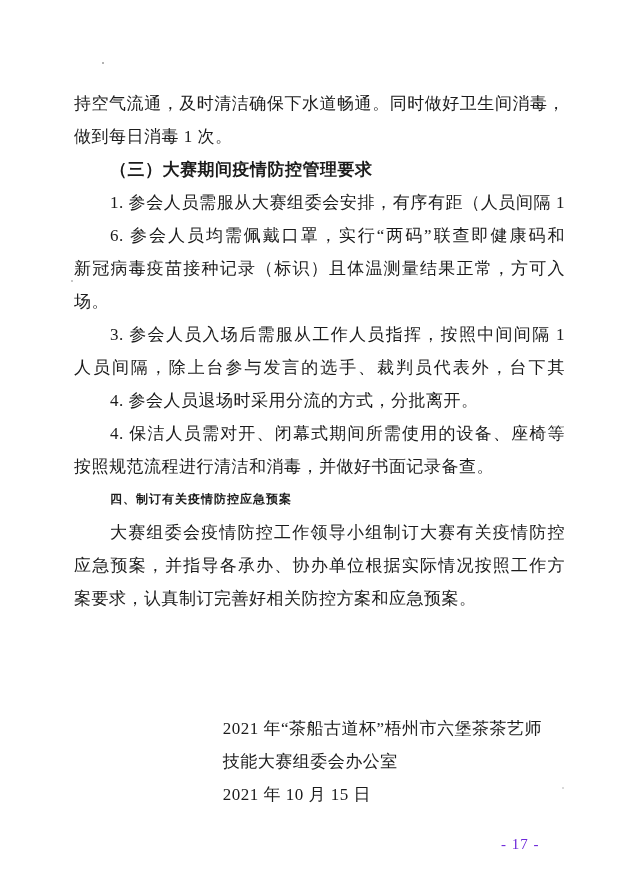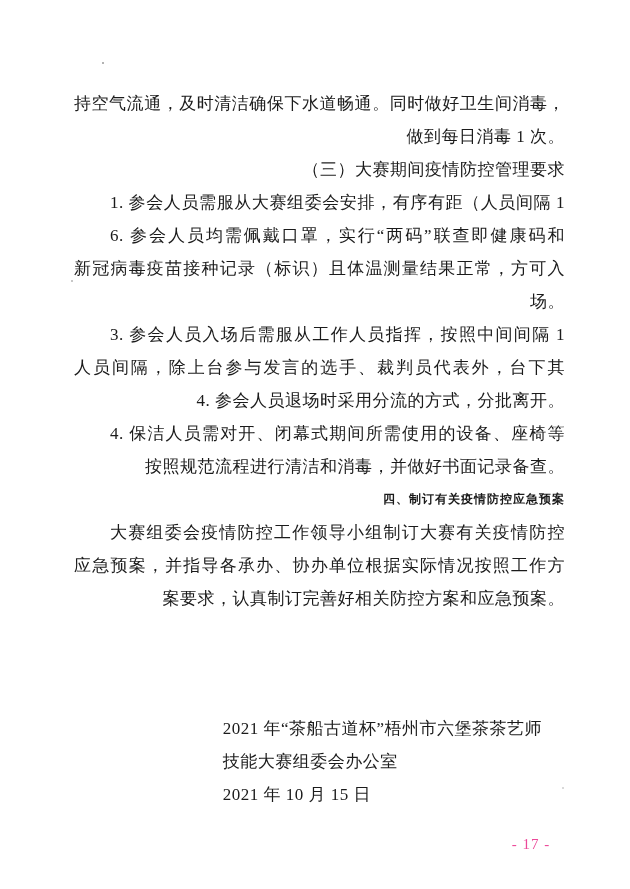--- a/index.html
+++ b/index.html
@@ -21,35 +21,35 @@
     position: absolute;
     left: 74px;
     top: 87px;
     width: 491px;
   }
   .line {
     font-size: 17px;
     line-height: 33px;
     height: 33px;
     white-space: nowrap;
-    text-align: right;
+    text-align: left;
     letter-spacing: 0.5px;
   }
   .line.fill {
     white-space: normal;
     text-align: justify;
     text-align-last: justify;
     text-justify: inter-character;
     overflow: hidden;
   }
   .line.indent {
     text-indent: 36px;
   }
   .line.semibold {
-    font-weight: normal;
+    font-weight: bold;
   }
   .line.hei-bold {
     font-family: "Liberation Sans", "DejaVu Sans", sans-serif;
     font-weight: bold;
     font-size: 12px;
     letter-spacing: 1px;
   }
   .signature {
     position: absolute;
     top: 712px;
@@ -62,25 +62,24 @@
     letter-spacing: 0.5px;
   }
   .signature .sig-date {
     padding-right: 14px;
   }
   .page-number {
     position: absolute;
     top: 835px;
     left: 501px;
     width: 60px;
-    text-align: center;
     font-size: 15px;
     line-height: 18px;
     letter-spacing: 1px;
-    color: #ec4899;
+    color: #6d28d9;
   }
   .speck {
     position: absolute;
     border-radius: 50%;
   }
   .speck.s1 { left: 102px; top: 62px;  width: 2px; height: 2px; background: #9a9a9a; }
   .speck.s2 { left: 71px;  top: 280px; width: 2px; height: 2px; background: #b5b5b5; }
   .speck.s3 { left: 562px; top: 787px; width: 2px; height: 2px; background: #cccccc; }
 </style>
 </head>

